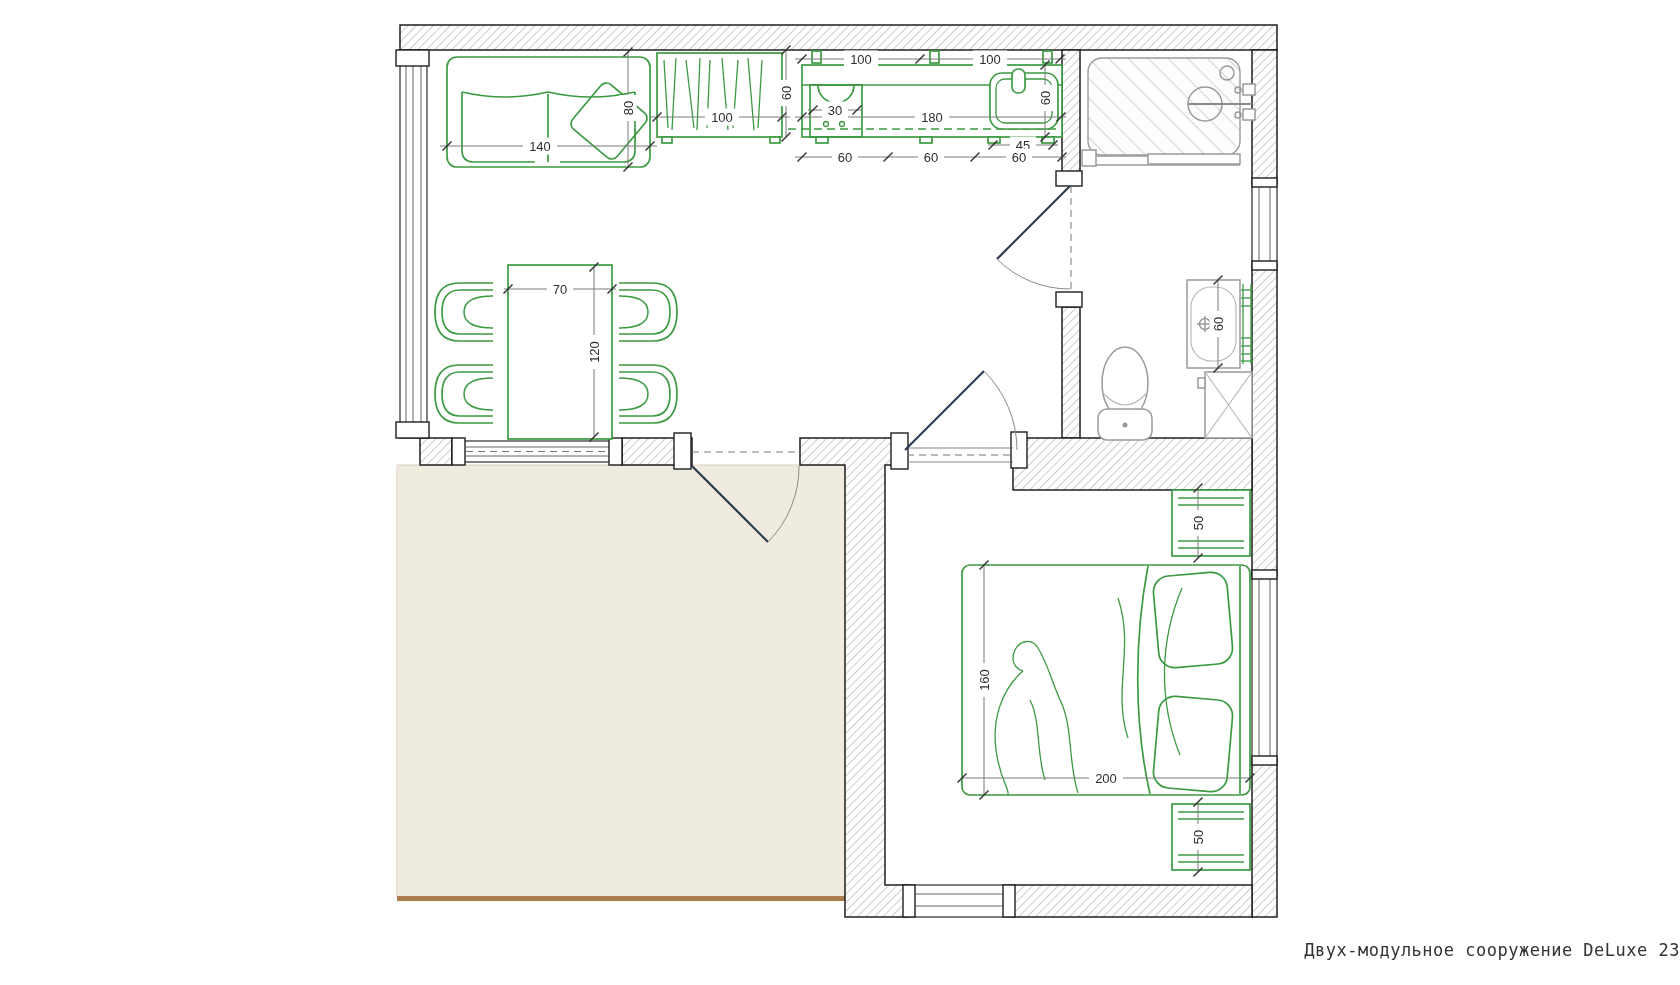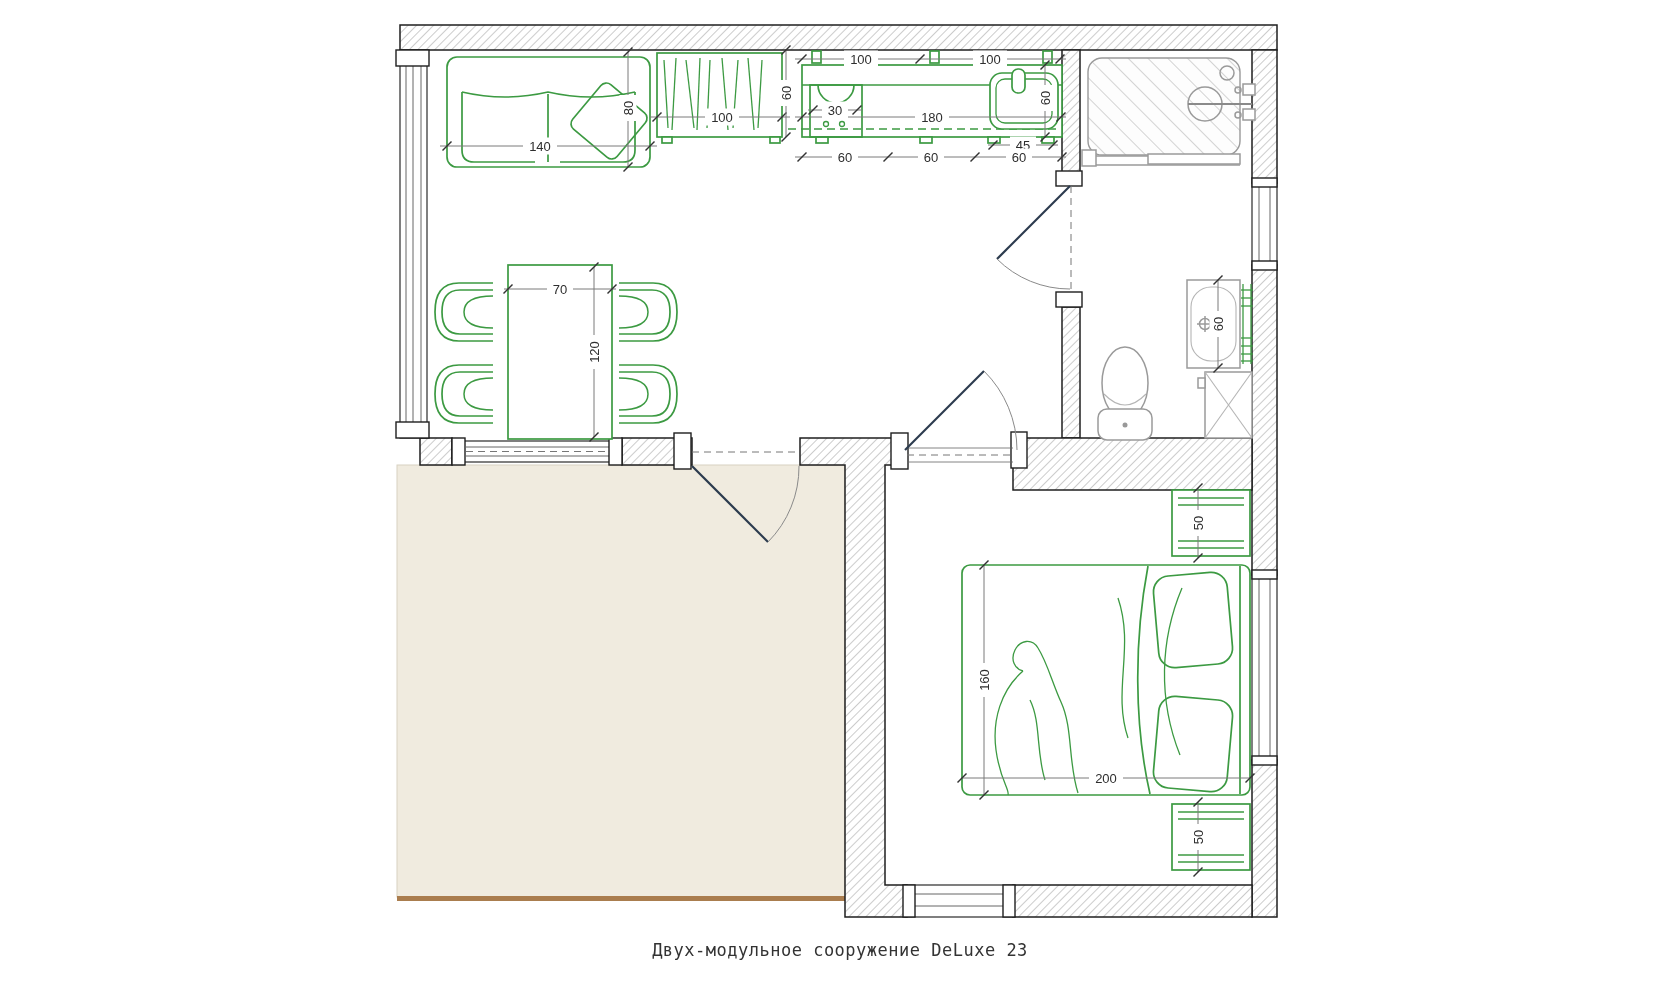--- a/index.html
+++ b/index.html
@@ -26,21 +26,21 @@
   .leaf{stroke:#2c3b4e;stroke-width:2.2;fill:none;}
   .swing{stroke:#8a8a8a;stroke-width:1;fill:none;}
   
   .diml{stroke:#7a7a7a;stroke-width:1;fill:none;}
   .tick{stroke:#333;stroke-width:1.4;}
   .dimbg{fill:#fff;}
   .dtxt{font-family:"Liberation Sans",sans-serif;font-size:13px;fill:var(--dimension-text,#2e2e2e);
         text-anchor:middle;}
   .terrace-rect{fill:var(--terrace-fill,#f0ebdf);stroke:#d8d2c2;stroke-width:1;}
   .terrace-edge{fill:var(--terrace-edge,#aa7d4e);}
-  #title{position:absolute;left:0;top:940px;width:1680px;text-align:center;
+  #title{position:absolute;left:0;top:940px;width:1680px;text-align:right;
          font-family:"DejaVu Sans Mono",monospace;font-size:17px;color:#333;letter-spacing:.5px;}
 </style>
 </head>
 <body>
 
 <div id="canvas">
 <svg width="1680" height="985" viewBox="0 0 1680 985">
   <defs>
     <pattern id="hatchWall" width="6" height="6" patternUnits="userSpaceOnUse" patternTransform="rotate(45)">
       <rect width="6" height="6" fill="#ffffff"></rect>

